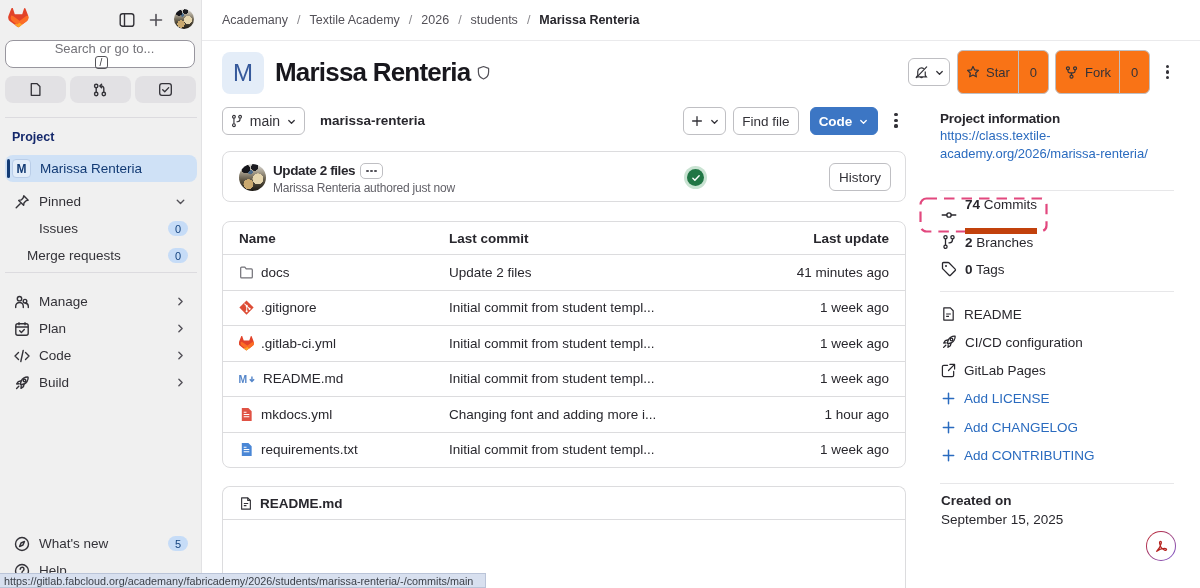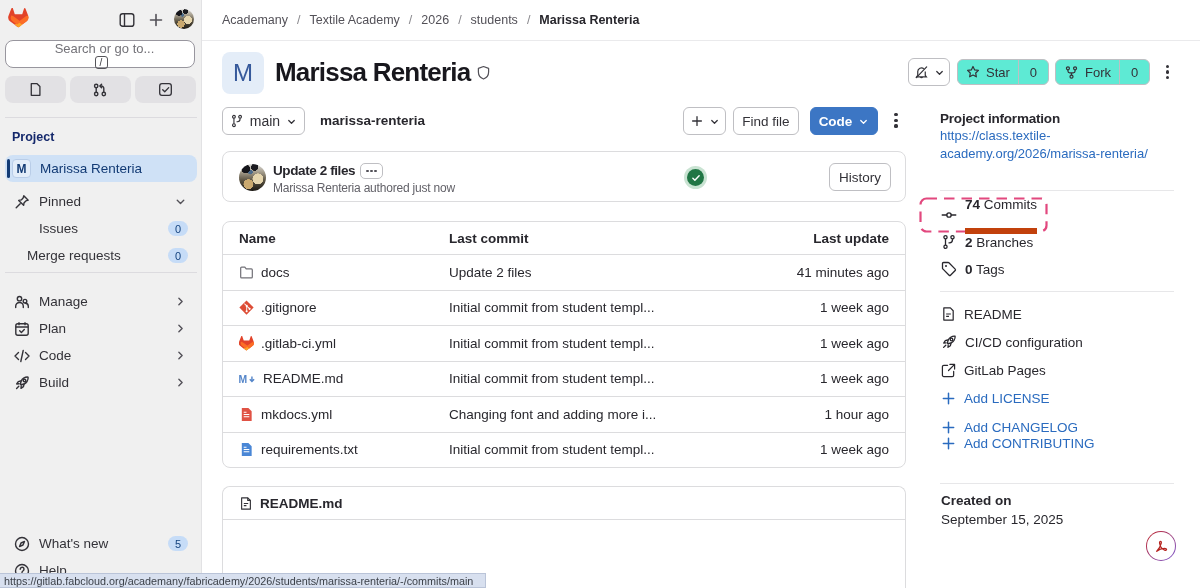--- a/index.html
+++ b/index.html
@@ -33,21 +33,21 @@
 #crumbs .last { color:#28272d; font-weight:bold; }
 #crumbline { position:absolute; left:0; top:40px; width:998px; border-top:1px solid #eaeaec; }
 
 #pavatar { position:absolute; left:20px; top:52px; width:42px; height:42px; border-radius:8px; background:#e4edf8; color:#36599b; font-size:24px; display:flex; align-items:center; justify-content:center; }
 #ptitle { position:absolute; left:73px; top:57px; font-size:26px; font-weight:bold; letter-spacing:-0.8px; color:#18171d; }
 #pshield { position:absolute; left:275px; top:65px; }
 
 .btn { border:1px solid #bfbfc3; border-radius:6px; background:#fff; height:28px; display:inline-flex; align-items:center; justify-content:center; font-size:13.5px; color:#333238; }
 
 #actions { position:absolute; top:58px; left:706px; display:flex; align-items:center; height:28px; }
-.splitbtn { display:flex; height:26px; border:1px solid #bfbfc3; border-radius:6px; overflow:hidden; background:#5eead4; }
+.splitbtn { display:flex; height:44px; border:1px solid #bfbfc3; border-radius:6px; overflow:hidden; background:#f97316; }
 .splitbtn .seg { display:flex; align-items:center; padding:0 8px; font-size:13px; color:#333238; gap:6px; }
 .splitbtn .seg2 { border-left:1px solid #bfbfc3; padding:0 11px; }
 .vdots { width:16px; display:flex; flex-direction:column; align-items:center; gap:2.5px; }
 .vdots i { width:3.2px; height:3.2px; border-radius:50%; background:#333238; }
 
 #branchrow { position:absolute; left:20px; top:107px; right:0; height:28px; }
 #branchsel { position:absolute; left:0; top:0; width:83px; height:28px; }
 #reponame { position:absolute; left:98px; top:6px; font-size:13.5px; font-weight:bold; color:#28272d; }
 #plusbtn { position:absolute; left:461px; top:0; width:43px; }
 #findfile { position:absolute; left:511px; top:0; width:66px; }
@@ -344,21 +344,21 @@
           <path d="M8 2.5v11M2.5 8h11"></path>
         </svg>
       <span>Add LICENSE</span>
     </div>
     <div class="ritem blue" style="top:414px">
       <svg width="15" height="15" viewBox="0 0 16 16" stroke="#2a6bbf" stroke-width="1.6" stroke-linecap="round" fill="none">
           <path d="M8 2.5v11M2.5 8h11"></path>
         </svg>
       <span>Add CHANGELOG</span>
     </div>
-    <div class="ritem blue" style="top:430px">
+    <div class="ritem blue" style="top:442px">
       <svg width="15" height="15" viewBox="0 0 16 16" stroke="#2a6bbf" stroke-width="1.6" stroke-linecap="round" fill="none">
           <path d="M8 2.5v11M2.5 8h11"></path>
         </svg>
       <span>Add CONTRIBUTING</span>
     </div>
     <div class="rhr" style="top:483px"></div>
     <div class="ritem" style="top:487px;font-weight:bold">Created on</div>
     <div class="ritem" style="top:506px">September 15, 2025</div>
   </div>
 </div>

